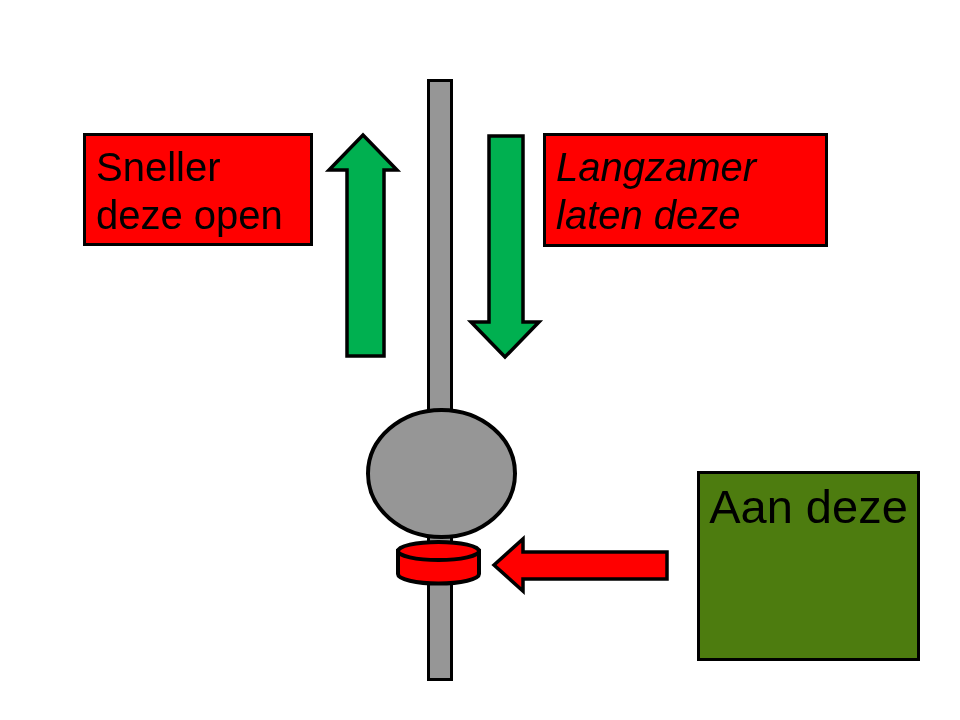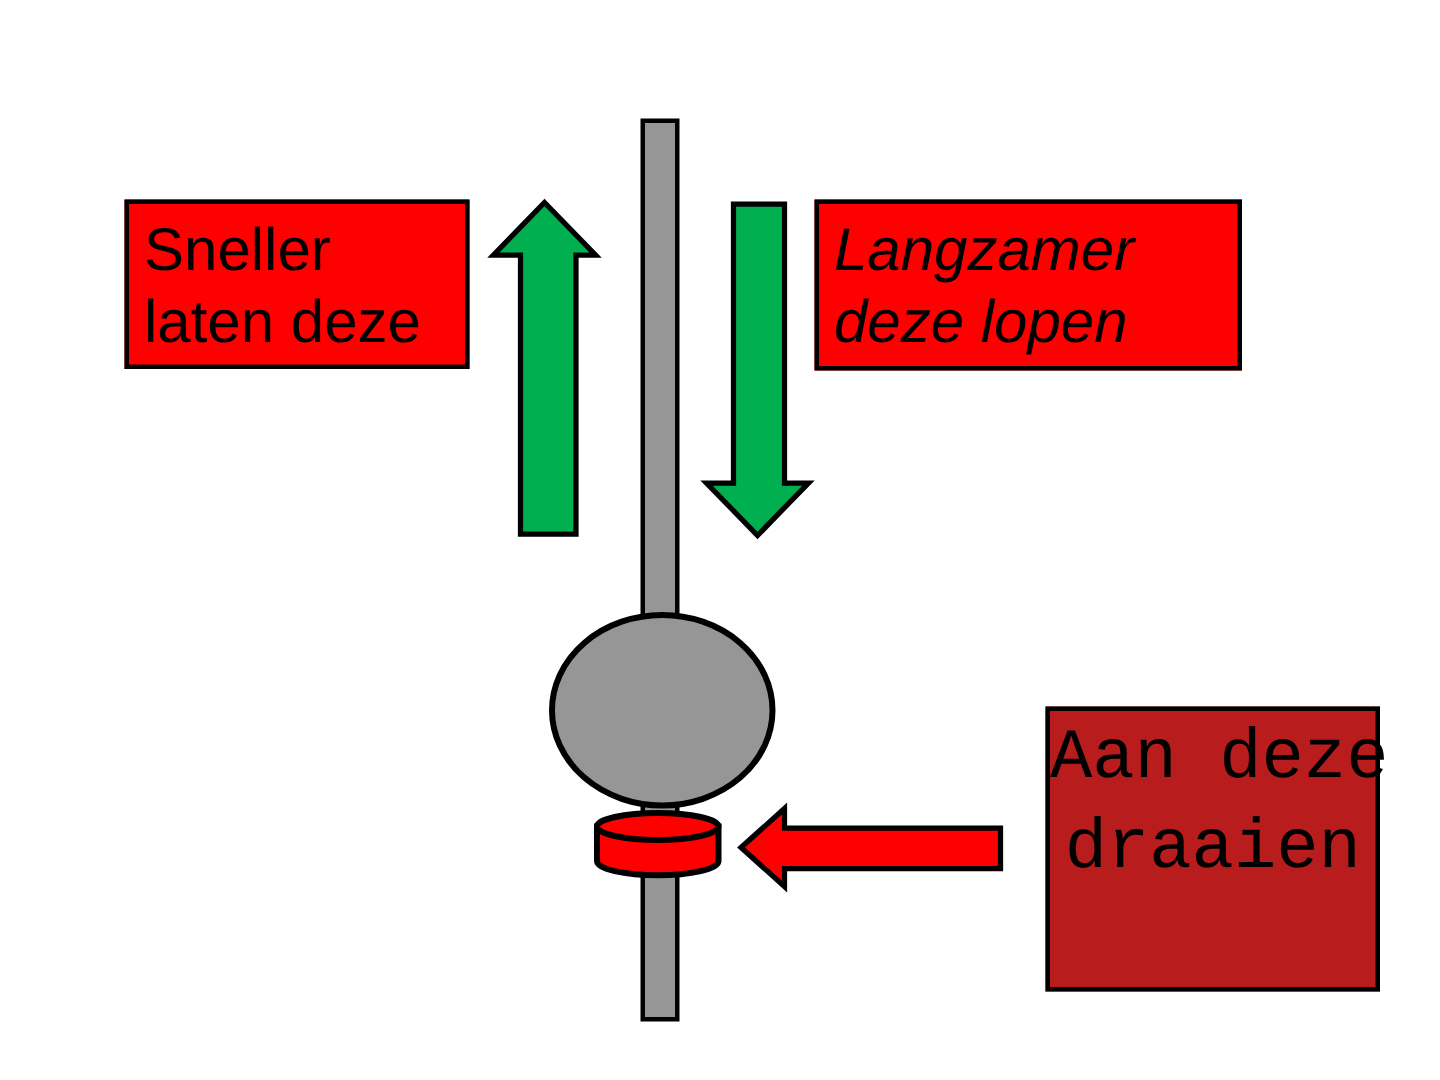--- a/index.html
+++ b/index.html
@@ -26,26 +26,25 @@
     color: #000000;
   }
   .red-box {
     background: #ff0000;
     padding: 7px 0 0 10px;
     font-size: 40px;
     line-height: 48px;
     text-align: left;
   }
   .white-box {
-    background: #b91c1c;
+    background: #4d7c0f;
     padding-top: 3px;
     font-size: 47px;
     line-height: 60px;
     text-align: center;
-    font-family: Liberation Mono, monospace;
   }
   .line { display: block; white-space: nowrap; }
   #faster-box { left: 83px; top: 133px; width: 230px; height: 113px; }
   #slower-box { left: 543px; top: 133px; width: 285px; height: 114px; font-style: italic; }
   #nut-box    { left: 697px; top: 471px; width: 223px; height: 190px; }
 </style>
 </head>
 <body>
 
 <div id="slide">
@@ -63,26 +62,25 @@
     <g>
       <path d="M 398 551 L 398 574 A 40.5 9.5 0 0 0 479 574 L 479 551 Z" stroke="#000000" stroke-width="4" fill="#ff0000"></path>
       <ellipse cx="438.5" cy="551" rx="40.5" ry="9" stroke="#000000" stroke-width="4" fill="#ff0000"></ellipse>
     </g>
 
     <polygon points="494,565 523,539 523,552 667,552 667,579 523,579 523,591" stroke="#000000" stroke-width="3.5" stroke-linejoin="miter" fill="#ff0000"></polygon>
   </svg>
 
   <div id="faster-box" class="label-box red-box">
     <span class="line">Sneller</span>
-    <span class="line">laten deze</span>
+    <span class="line">deze open</span>
   </div>
 
   <div id="slower-box" class="label-box red-box">
     <span class="line">Langzamer</span>
-    <span class="line">deze lopen</span>
+    <span class="line">laten deze</span>
   </div>
 
   <div id="nut-box" class="label-box white-box">
     <span class="line">Aan deze</span>
-    <span class="line">draaien</span>
   </div>
 
 </div>
 
 </body></html>

